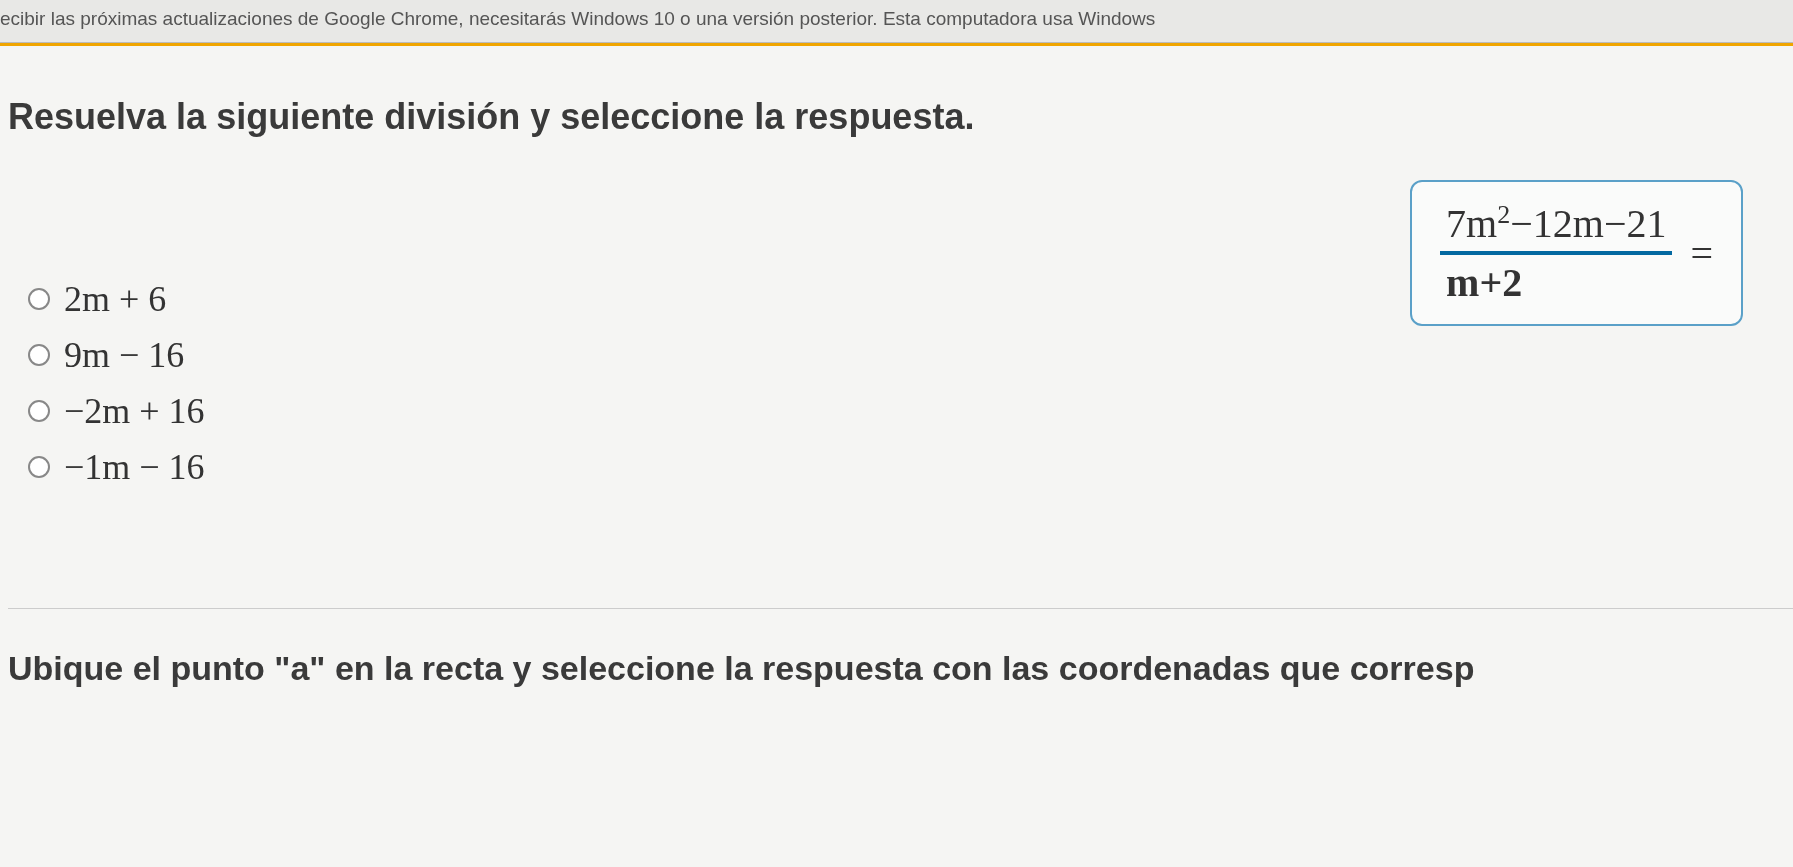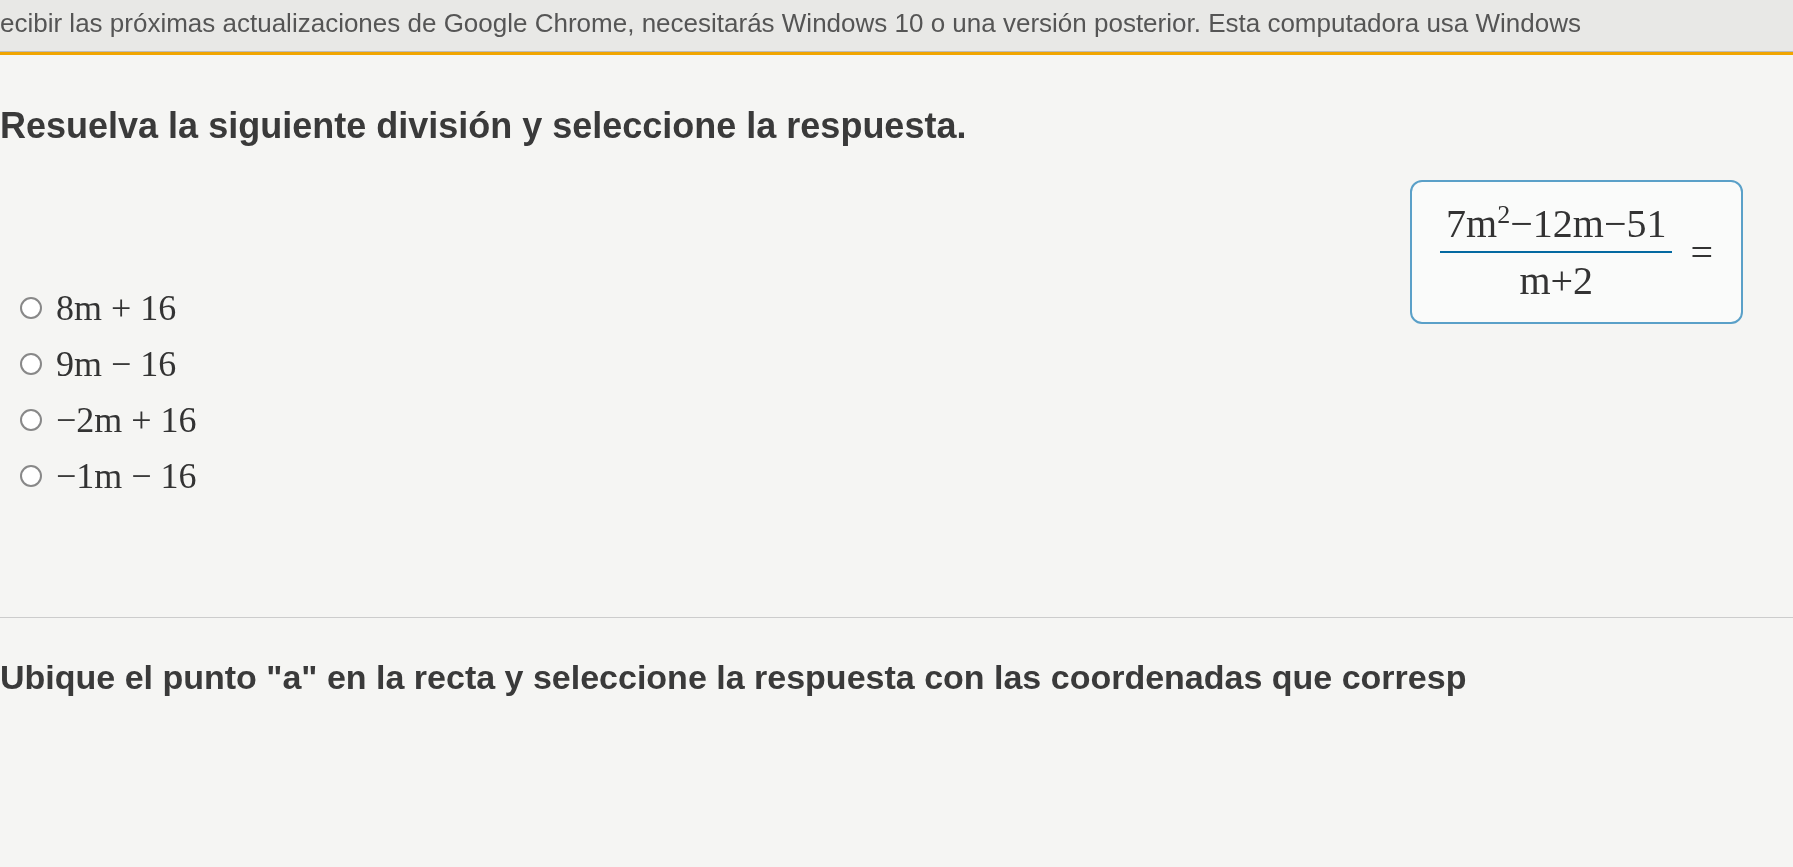--- a/index.html
+++ b/index.html
@@ -6,31 +6,31 @@
   body {
     font-family: Arial, Helvetica, sans-serif;
     background: #f5f5f3;
     width: 1793px;
     height: 867px;
     overflow: hidden;
   }
   .notification-bar {
     background: #e8e8e6;
     color: #555;
-    font-size: 26px;
+    font-size: 19px;
     padding: 8px 0 12px 0;
     border-bottom: 1px solid #bbb;
     white-space: nowrap;
   }
   .accent-line {
     height: 3px;
     background: #f0a500;
   }
   .content {
-    padding: 50px 0 0 0;
+    padding: 50px 0 0 8px;
   }
   .question-title {
     font-size: 36px;
     font-weight: bold;
     color: #3a3a3a;
     margin-left: 0;
     margin-bottom: 40px;
   }
   .formula-box {
     position: absolute;
@@ -49,24 +49,24 @@
   .fraction {
     display: inline-flex;
     flex-direction: column;
     align-items: center;
     margin-right: 18px;
   }
   .fraction .num {
     padding: 0 6px 4px 6px;
   }
   .fraction .den {
-    border-top: 2px solid #0369a1;
+    border-top: 4px solid #0369a1;
     padding: 4px 6px 0 6px;
     width: 100%;
-    text-align: center;
+    font-weight: bold;
   }
   .equals { font-size: 40px; }
   .options {
     margin-top: 140px;
     margin-left: 20px;
   }
   .option {
     display: flex;
     align-items: center;
     margin: 14px 0;
@@ -106,31 +106,31 @@
   <span>ecibir las próximas actualizaciones de Google Chrome, necesitarás Windows 10 o una versión posterior. Esta computadora usa Windows</span>
 </div>
 <div class="accent-line"></div>
 
 <div class="content">
   <div class="question-title">Resuelva la siguiente división y seleccione la respuesta.</div>
 
   <div class="formula-box">
     <span class="fraction">
       <span class="num">
-        <span>7m</span><span class="sup">2</span><span>−12m−51</span>
+        <span>7m</span><span class="sup">2</span><span>−12m−21</span>
       </span>
       <span class="den">m+2</span>
     </span>
     <span class="equals">=</span>
   </div>
 
   <div class="options">
     <div class="option">
       <span class="radio"></span>
-      <span>8m + 16</span>
+      <span>2m + 6</span>
     </div>
     <div class="option">
       <span class="radio"></span>
       <span>9m − 16</span>
     </div>
     <div class="option">
       <span class="radio"></span>
       <span>−2m + 16</span>
     </div>
     <div class="option">

